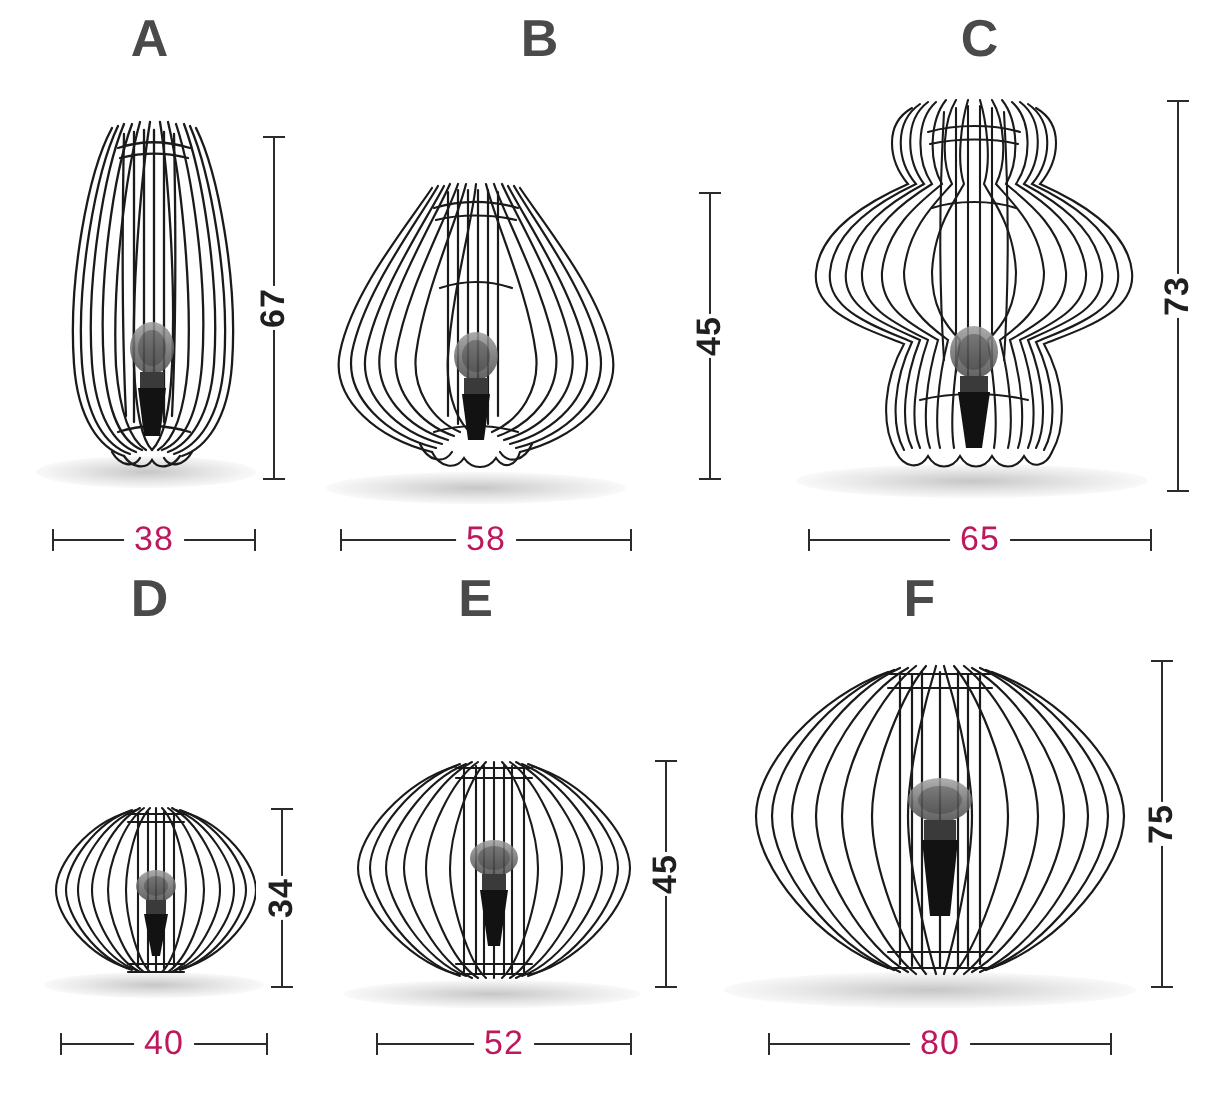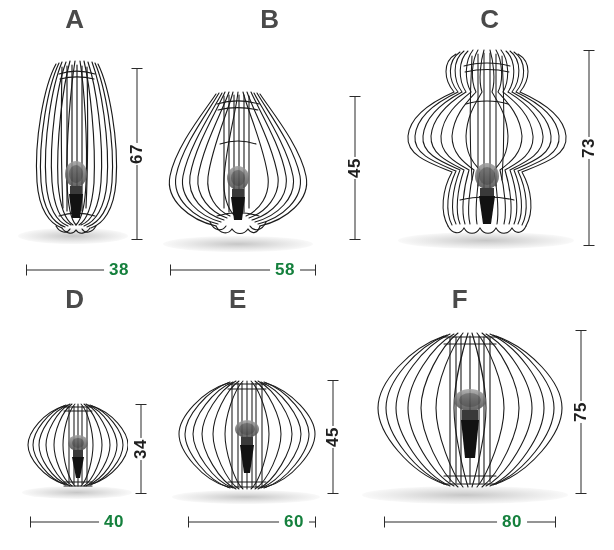--- a/index.html
+++ b/index.html
@@ -49,24 +49,23 @@
   }
   .dim-h .cap{
     position:absolute;top:50%;width:1px;height:11px;
     background:#2b2b2b;transform:translateY(-50%);
   }
   .dim-h .cap.lft{left:0;}
   .dim-h .cap.rgt{right:0;}
   .dim-h .val{
     position:absolute;left:50%;top:50%;
     transform:translate(-50%,-50%);
-    font-size:17px;font-weight:bold;color:#15803d;
+    font-size:17px;font-weight:normal;color:#be185d;
     background:#ffffff;padding:0 5px;white-space:nowrap;
     letter-spacing:0.5px;
-    margin-left:42px;
   }
 
   
   .shadow{
     position:absolute;border-radius:50%;
     background:radial-gradient(ellipse at center,
       rgba(120,120,120,0.42) 0%,
       rgba(150,150,150,0.22) 45%,
       rgba(170,170,170,0.06) 72%,
       rgba(255,255,255,0) 100%);
@@ -431,33 +430,39 @@
     <div class="val">38</div>
   </div>
 
   <div class="dim-h" style="left:170px;top:262px;width:146px;">
     <div class="bar"></div>
     <div class="cap lft"></div>
     <div class="cap rgt"></div>
     <div class="val">58</div>
   </div>
 
-
-  <div class="dim-h" style="left:30px;top:514px;width:84px;">
+  <div class="dim-h" style="left:404px;top:262px;width:172px;">
+    <div class="bar"></div>
+    <div class="cap lft"></div>
+    <div class="cap rgt"></div>
+    <div class="val">65</div>
+  </div>
+
+  <div class="dim-h" style="left:30px;top:514px;width:104px;">
     <div class="bar"></div>
     <div class="cap lft"></div>
     <div class="cap rgt"></div>
     <div class="val">40</div>
   </div>
 
   <div class="dim-h" style="left:188px;top:514px;width:128px;">
     <div class="bar"></div>
     <div class="cap lft"></div>
     <div class="cap rgt"></div>
-    <div class="val">60</div>
+    <div class="val">52</div>
   </div>
 
   <div class="dim-h" style="left:384px;top:514px;width:172px;">
     <div class="bar"></div>
     <div class="cap lft"></div>
     <div class="cap rgt"></div>
     <div class="val">80</div>
   </div>
 
 </div>

